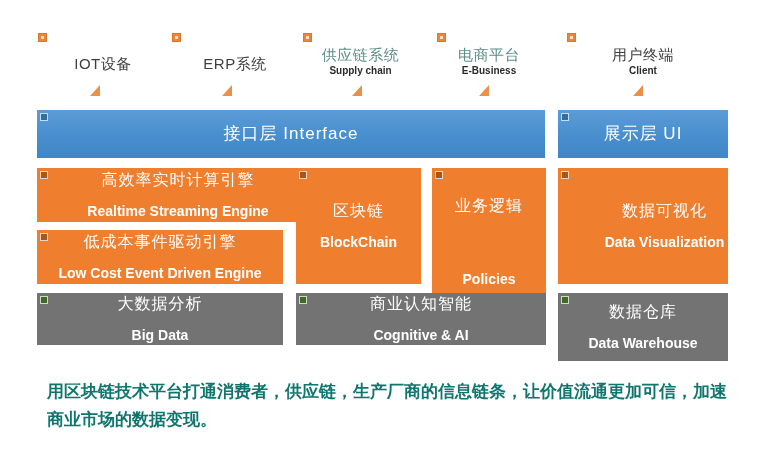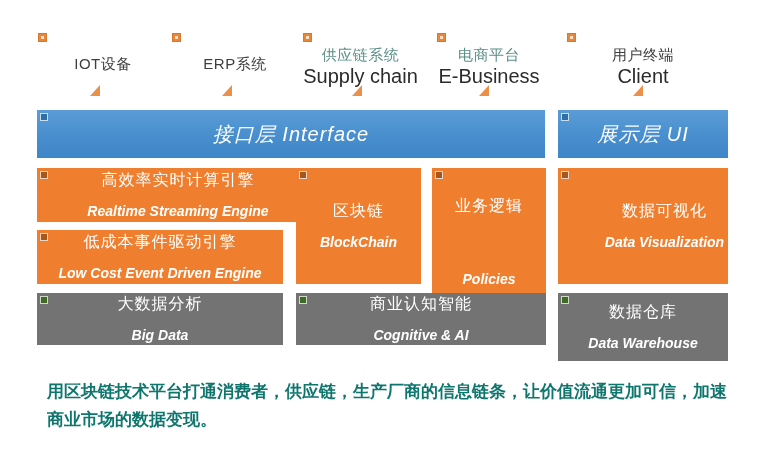--- a/index.html
+++ b/index.html
@@ -33,23 +33,23 @@
   .src .cn {
     display: block;
     font-size: 15px;
     color: #3f3f3f;
     letter-spacing: 0.5px;
     white-space: nowrap;
   }
   .src .cn.teal { color: #5b8f86; }
   .src .en {
     display: block;
-    font-size: 20px;
+    font-size: 10px;
     color: #2b2b2b;
-    font-weight: 400;
+    font-weight: 700;
     white-space: nowrap;
     margin-top: 1px;
   }
 
   
   .marker {
     position: absolute;
     width: 9px;
     height: 9px;
     background: #e8873a;
@@ -91,31 +91,29 @@
     font-size: 16px;
     letter-spacing: 1px;
     white-space: nowrap;
   }
   .box .en {
     display: block;
     font-size: 14px;
     font-weight: 600;
     white-space: nowrap;
     margin-top: 14px;
-    font-style: italic;
   }
 
   .blue {
     background: linear-gradient(to bottom, #5b9cd6 0%, #4a90cf 48%, #3f86c8 100%);
   }
   .blue .one-line {
-    font-size: 20px;
+    font-size: 17px;
     letter-spacing: 1px;
     white-space: nowrap;
-    font-style: italic;
   }
   .orange { background: #ef7f2e; }
   .green  { background: #737373; }
 
   
   .handle {
     position: absolute;
     left: 3px;
     top: 3px;
     width: 8px;

